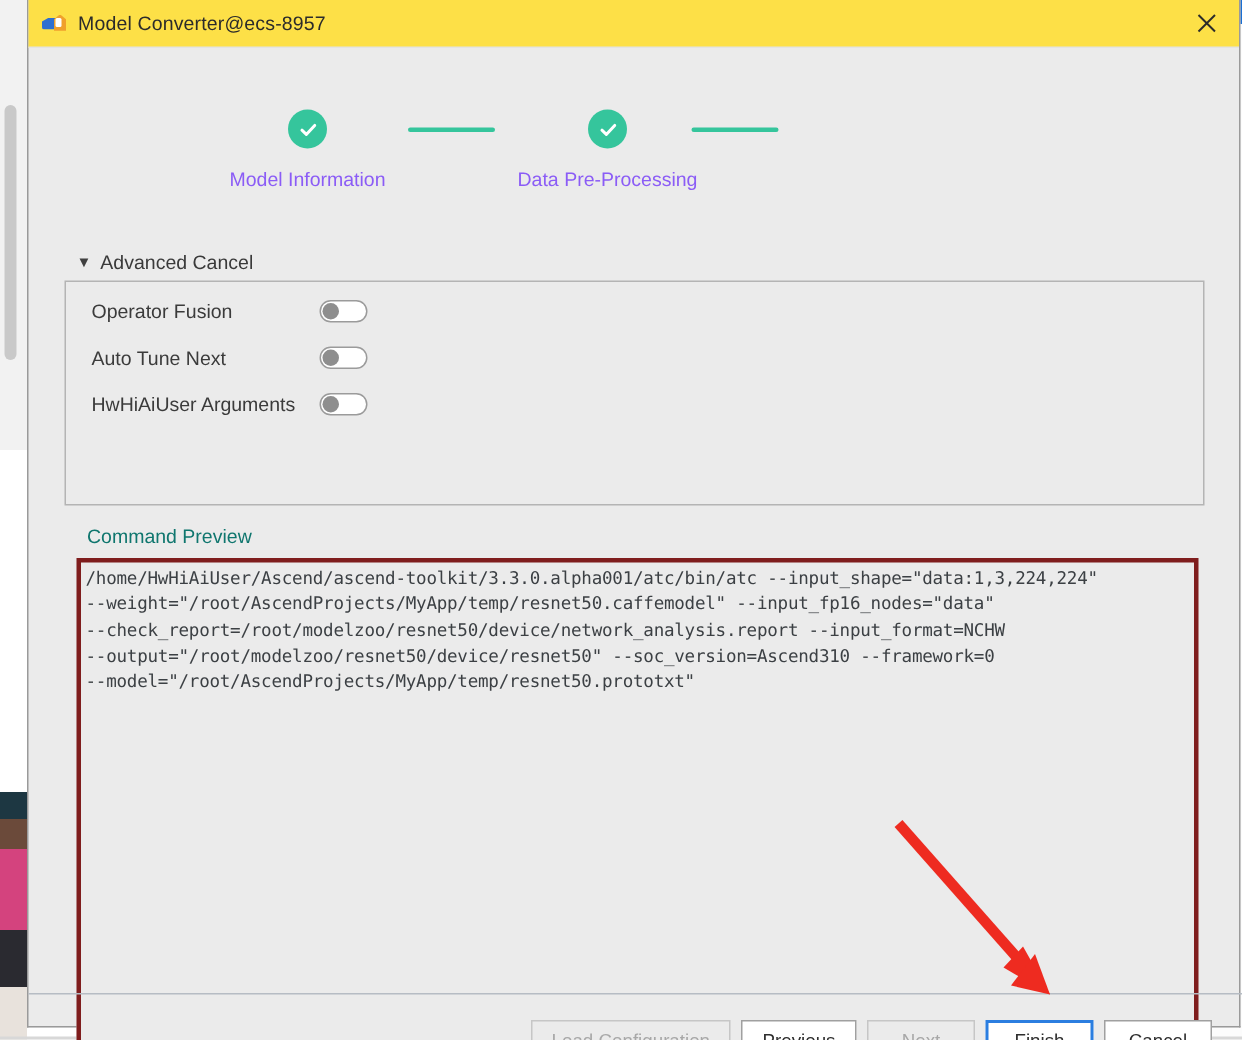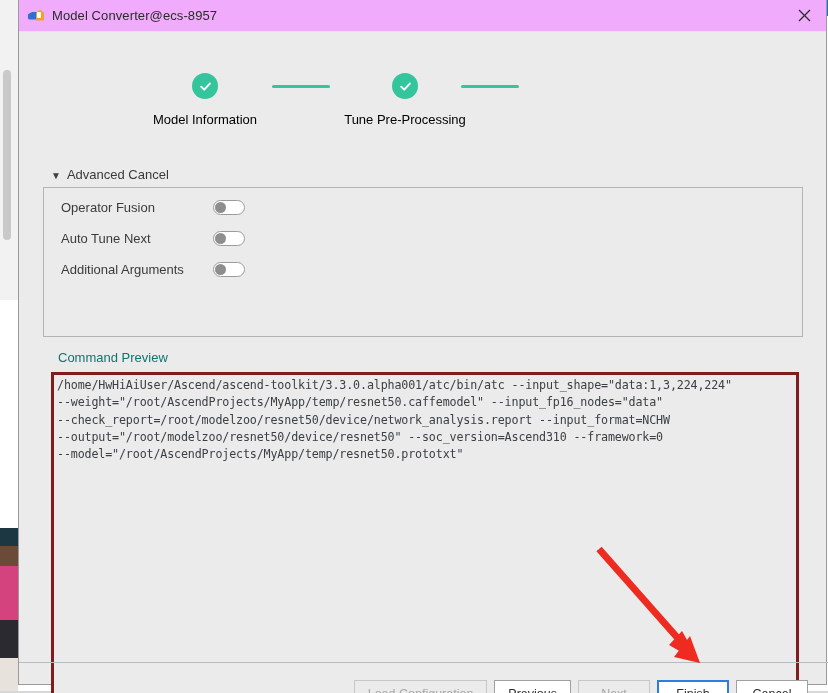--- a/index.html
+++ b/index.html
@@ -96,21 +96,21 @@
     border: 1px solid #9a9a9a;
     border-top: none;
     box-sizing: border-box;
     display: flex;
     flex-direction: column;
   }
 
   .titlebar {
     height: 31px;
     min-height: 31px;
-    background: #f0abfc;
+    background: #fde047;
     border-bottom: 1px solid #e3e3e3;
     display: flex;
     align-items: center;
     position: relative;
   }
   .title-icon {
     width: 16px; height: 16px;
     margin-left: 9px;
     margin-right: 8px;
     position: relative;
@@ -177,21 +177,21 @@
     margin: 0 auto;
     display: flex;
     align-items: center;
     justify-content: center;
   }
   .step-circle.done { background: #35c59c; }
   .step-circle.active { background: #4a8ef0; }
   .step-label {
     margin-top: 13px;
     font-size: 13px;
-    color: #000000;
+    color: #8b5cf6;
     white-space: nowrap;
   }
   .connector {
     position: absolute;
     height: 3px;
     background: #35c59c;
     top: 12px;
     border-radius: 2px;
   }
 
@@ -373,21 +373,21 @@
       </div>
 
       <div class="connector" style="left:253px; width:58px;"></div>
 
       <div class="step" style="left:318px; width:136px;">
         <div class="step-circle done">
           <svg width="15" height="15" viewBox="0 0 15 15">
             <polyline points="3.3,7.8 6.2,10.6 11.8,4.6" fill="none" stroke="#ffffff" stroke-width="2" stroke-linecap="round" stroke-linejoin="round"></polyline>
           </svg>
         </div>
-        <div class="step-label">Tune Pre-Processing</div>
+        <div class="step-label">Data Pre-Processing</div>
       </div>
 
       <div class="connector" style="left:442px; width:58px;"></div>
 
     </div>
 
     <div class="section-head">
       <span class="caret">▼</span>
       <span>Advanced Cancel</span>
     </div>
@@ -402,21 +402,21 @@
       </div>
 
       <div class="opt-row" style="top:43px;">
         <span class="opt-label">Auto Tune Next</span>
         <span class="toggle">
             <span class="knob"></span>
           </span>
       </div>
 
       <div class="opt-row" style="top:74px;">
-        <span class="opt-label">Additional Arguments</span>
+        <span class="opt-label">HwHiAiUser Arguments</span>
         <span class="toggle">
             <span class="knob"></span>
           </span>
       </div>
     </div>
 
     <div class="cmd-label">Command Preview</div>
     <div class="cmd-box">
       <div class="cmd-line">/home/HwHiAiUser/Ascend/ascend-toolkit/3.3.0.alpha001/atc/bin/atc --input_shape="data:1,3,224,224"</div>
       <div class="cmd-line">--weight="/root/AscendProjects/MyApp/temp/resnet50.caffemodel" --input_fp16_nodes="data"</div>

